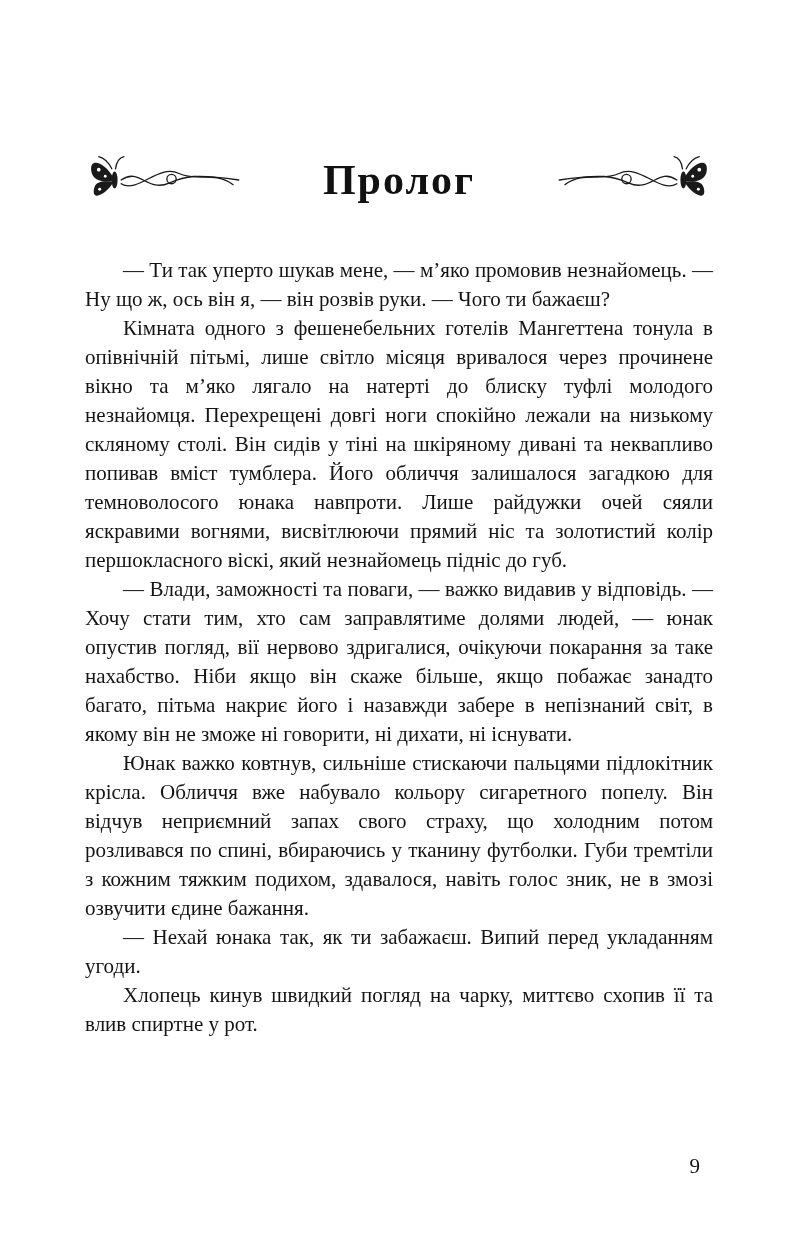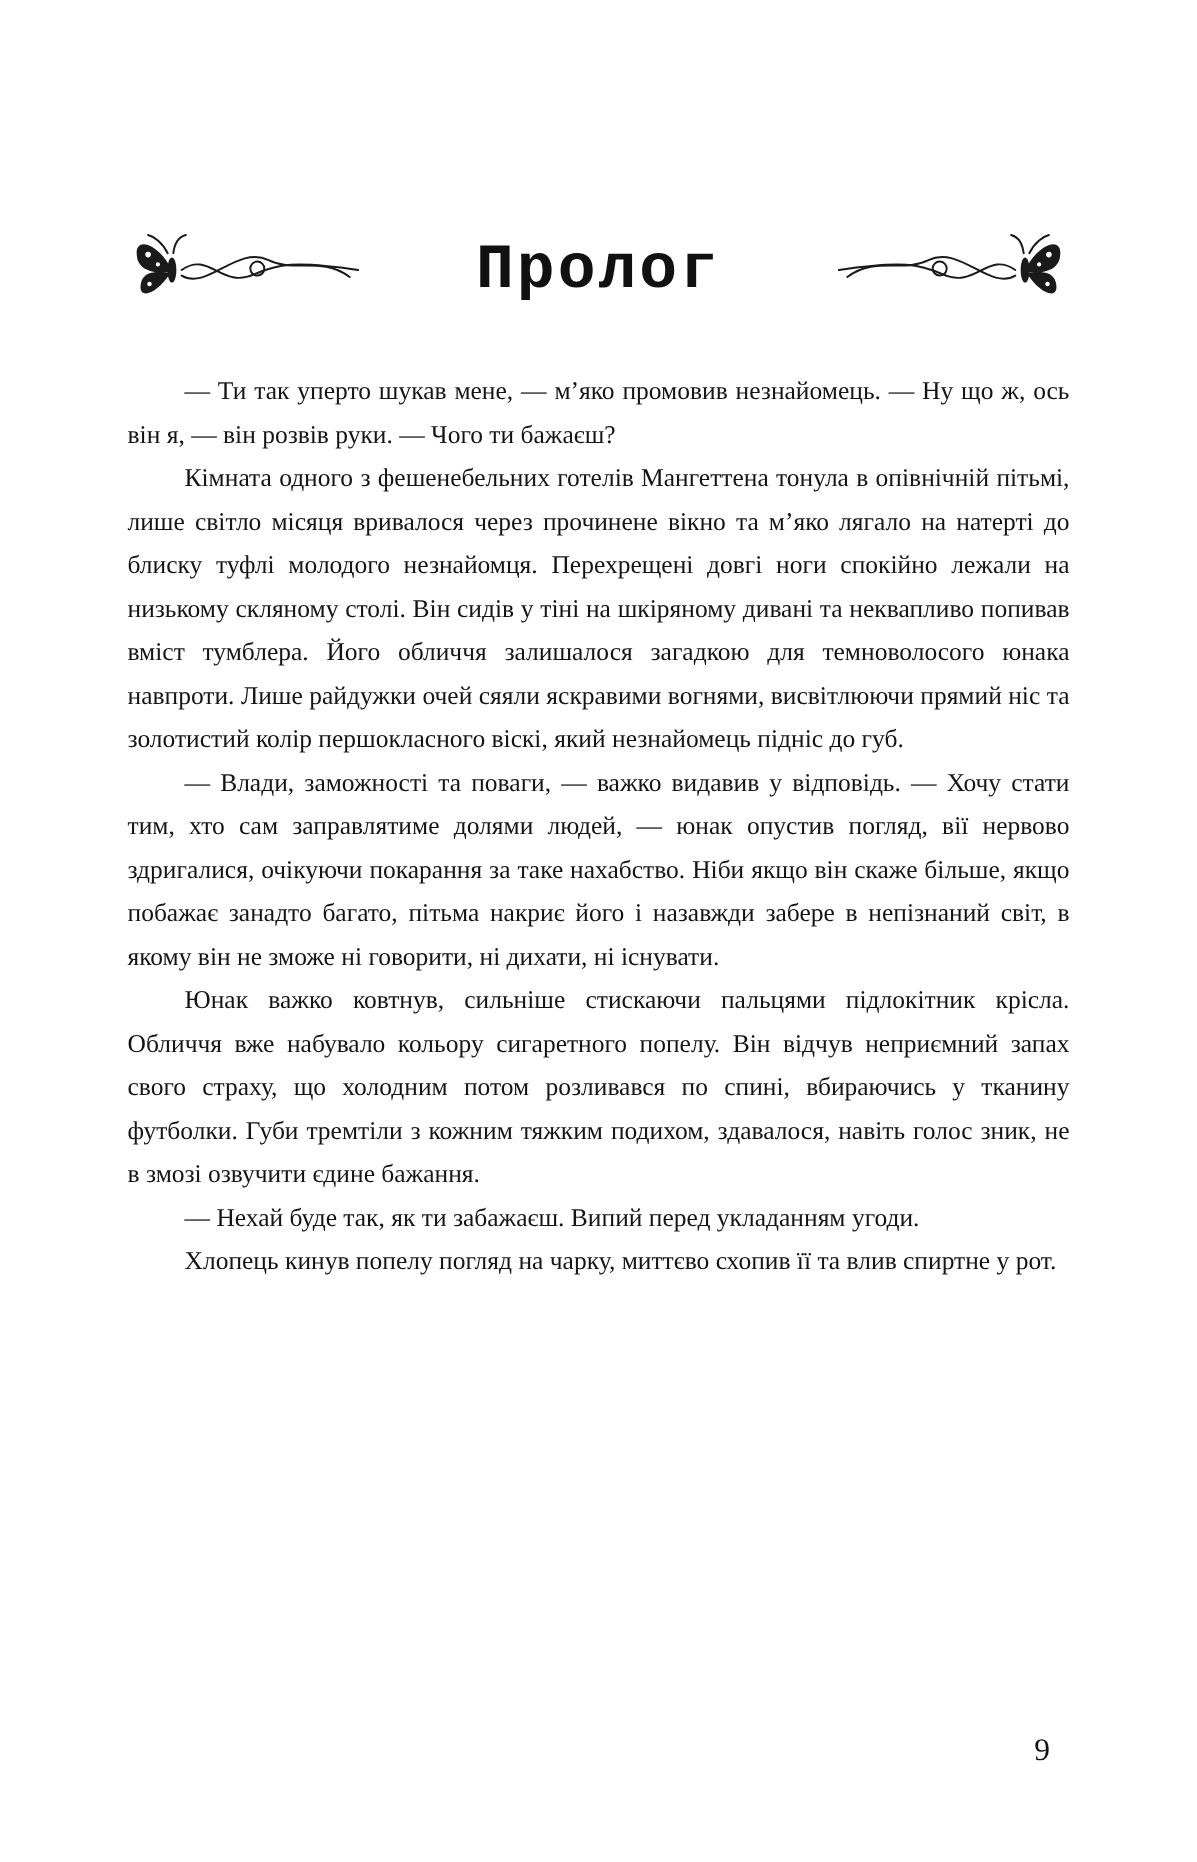--- a/index.html
+++ b/index.html
@@ -43,28 +43,28 @@
   }
   .chapter-title {
     margin: 0;
     font-size: 42px;
     line-height: 1;
     font-weight: bold;
     letter-spacing: 2px;
     color: #111;
     text-align: center;
     flex: 1 1 auto;
-    font-family: Liberation Mono, monospace;
+    font-family: Liberation Serif, serif;
   }
   .body-text {
     position: absolute;
-    top: 246px;
+    top: 256px;
     left: 85px;
     width: 628px;
-    font-size: 17px;
+    font-size: 21px;
     line-height: 29px;
     text-align: justify;
     hyphens: auto;
     -webkit-hyphens: auto;
   }
   .body-text p {
     margin: 0;
     text-indent: 38px;
   }
   .page-number {
@@ -128,19 +128,19 @@
       </svg>
     </span>
 
   </header>
 
   <main class="body-text">
     <p>— Ти так уперто шукав мене, — м’яко промовив незнайомець. — Ну що ж, ось він я, — він розвів руки. — Чого ти бажаєш?</p>
     <p>Кімната одного з фешенебельних готелів Мангеттена тонула в опівнічній пітьмі, лише світло місяця вривалося через прочинене вікно та м’яко лягало на натерті до блиску туфлі молодого незнайомця. Перехрещені довгі ноги спокійно лежали на низькому скляному столі. Він сидів у тіні на шкіряному дивані та неквапливо попивав вміст тумблера. Його обличчя залишалося загадкою для темноволосого юнака навпроти. Лише райдужки очей сяяли яскравими вогнями, висвітлюючи прямий ніс та золотистий колір першокласного віскі, який незнайомець підніс до губ.</p>
     <p>— Влади, заможності та поваги, — важко видавив у відповідь. — Хочу стати тим, хто сам заправлятиме долями людей, — юнак опустив погляд, вії нервово здригалися, очікуючи покарання за таке нахабство. Ніби якщо він скаже більше, якщо побажає занадто багато, пітьма накриє його і назавжди забере в непізнаний світ, в якому він не зможе ні говорити, ні дихати, ні існувати.</p>
     <p>Юнак важко ковтнув, сильніше стискаючи пальцями підлокітник крісла. Обличчя вже набувало кольору сигаретного попелу. Він відчув неприємний запах свого страху, що холодним потом розливався по спині, вбираючись у тканину футболки. Губи тремтіли з кожним тяжким подихом, здавалося, навіть голос зник, не в змозі озвучити єдине бажання.</p>
-    <p>— Нехай буде так, як ти забажаєш. Випий перед укладанням угоди.</p>
-    <p>Хлопець кинув попелу погляд на чарку, миттєво схопив її та влив спиртне у рот.</p>
+    <p>— Нехай юнака так, як ти забажаєш. Випий перед укладанням угоди.</p>
+    <p>Хлопець кинув швидкий погляд на чарку, миттєво схопив її та влив спиртне у рот.</p>
   </main>
 
   <span class="page-number">9</span>
 
 </div>
 
 </body></html>

